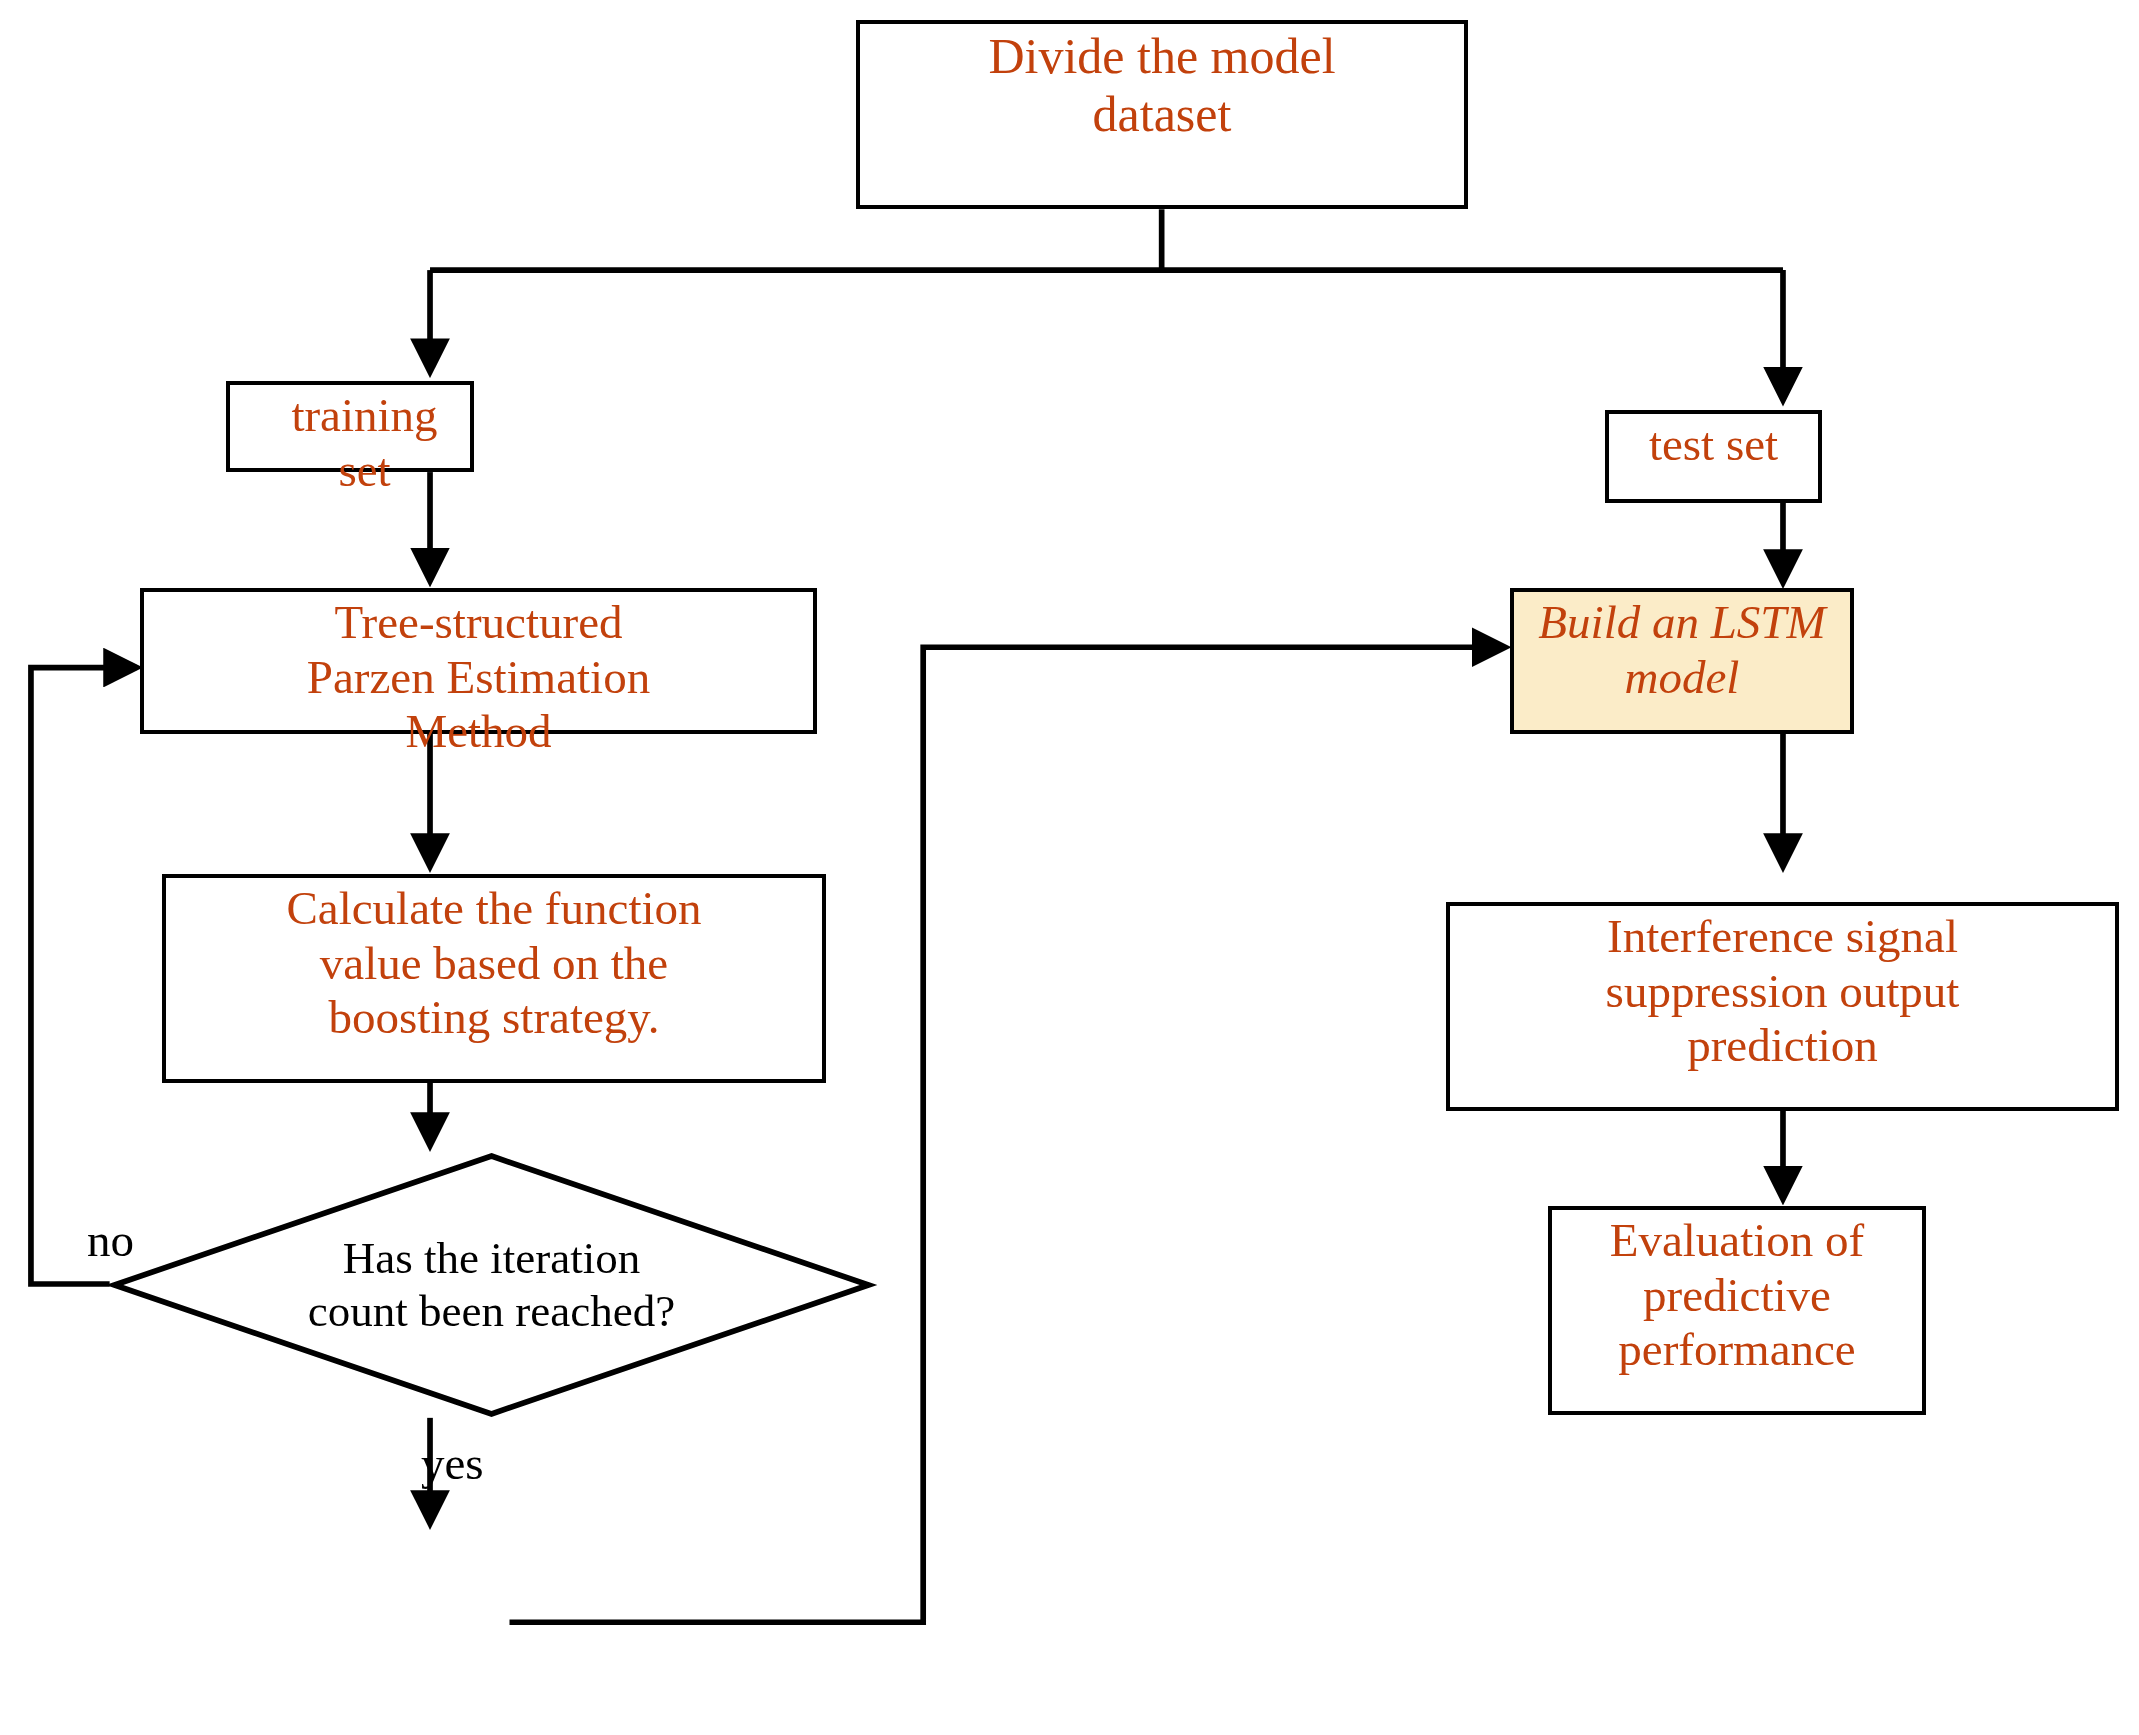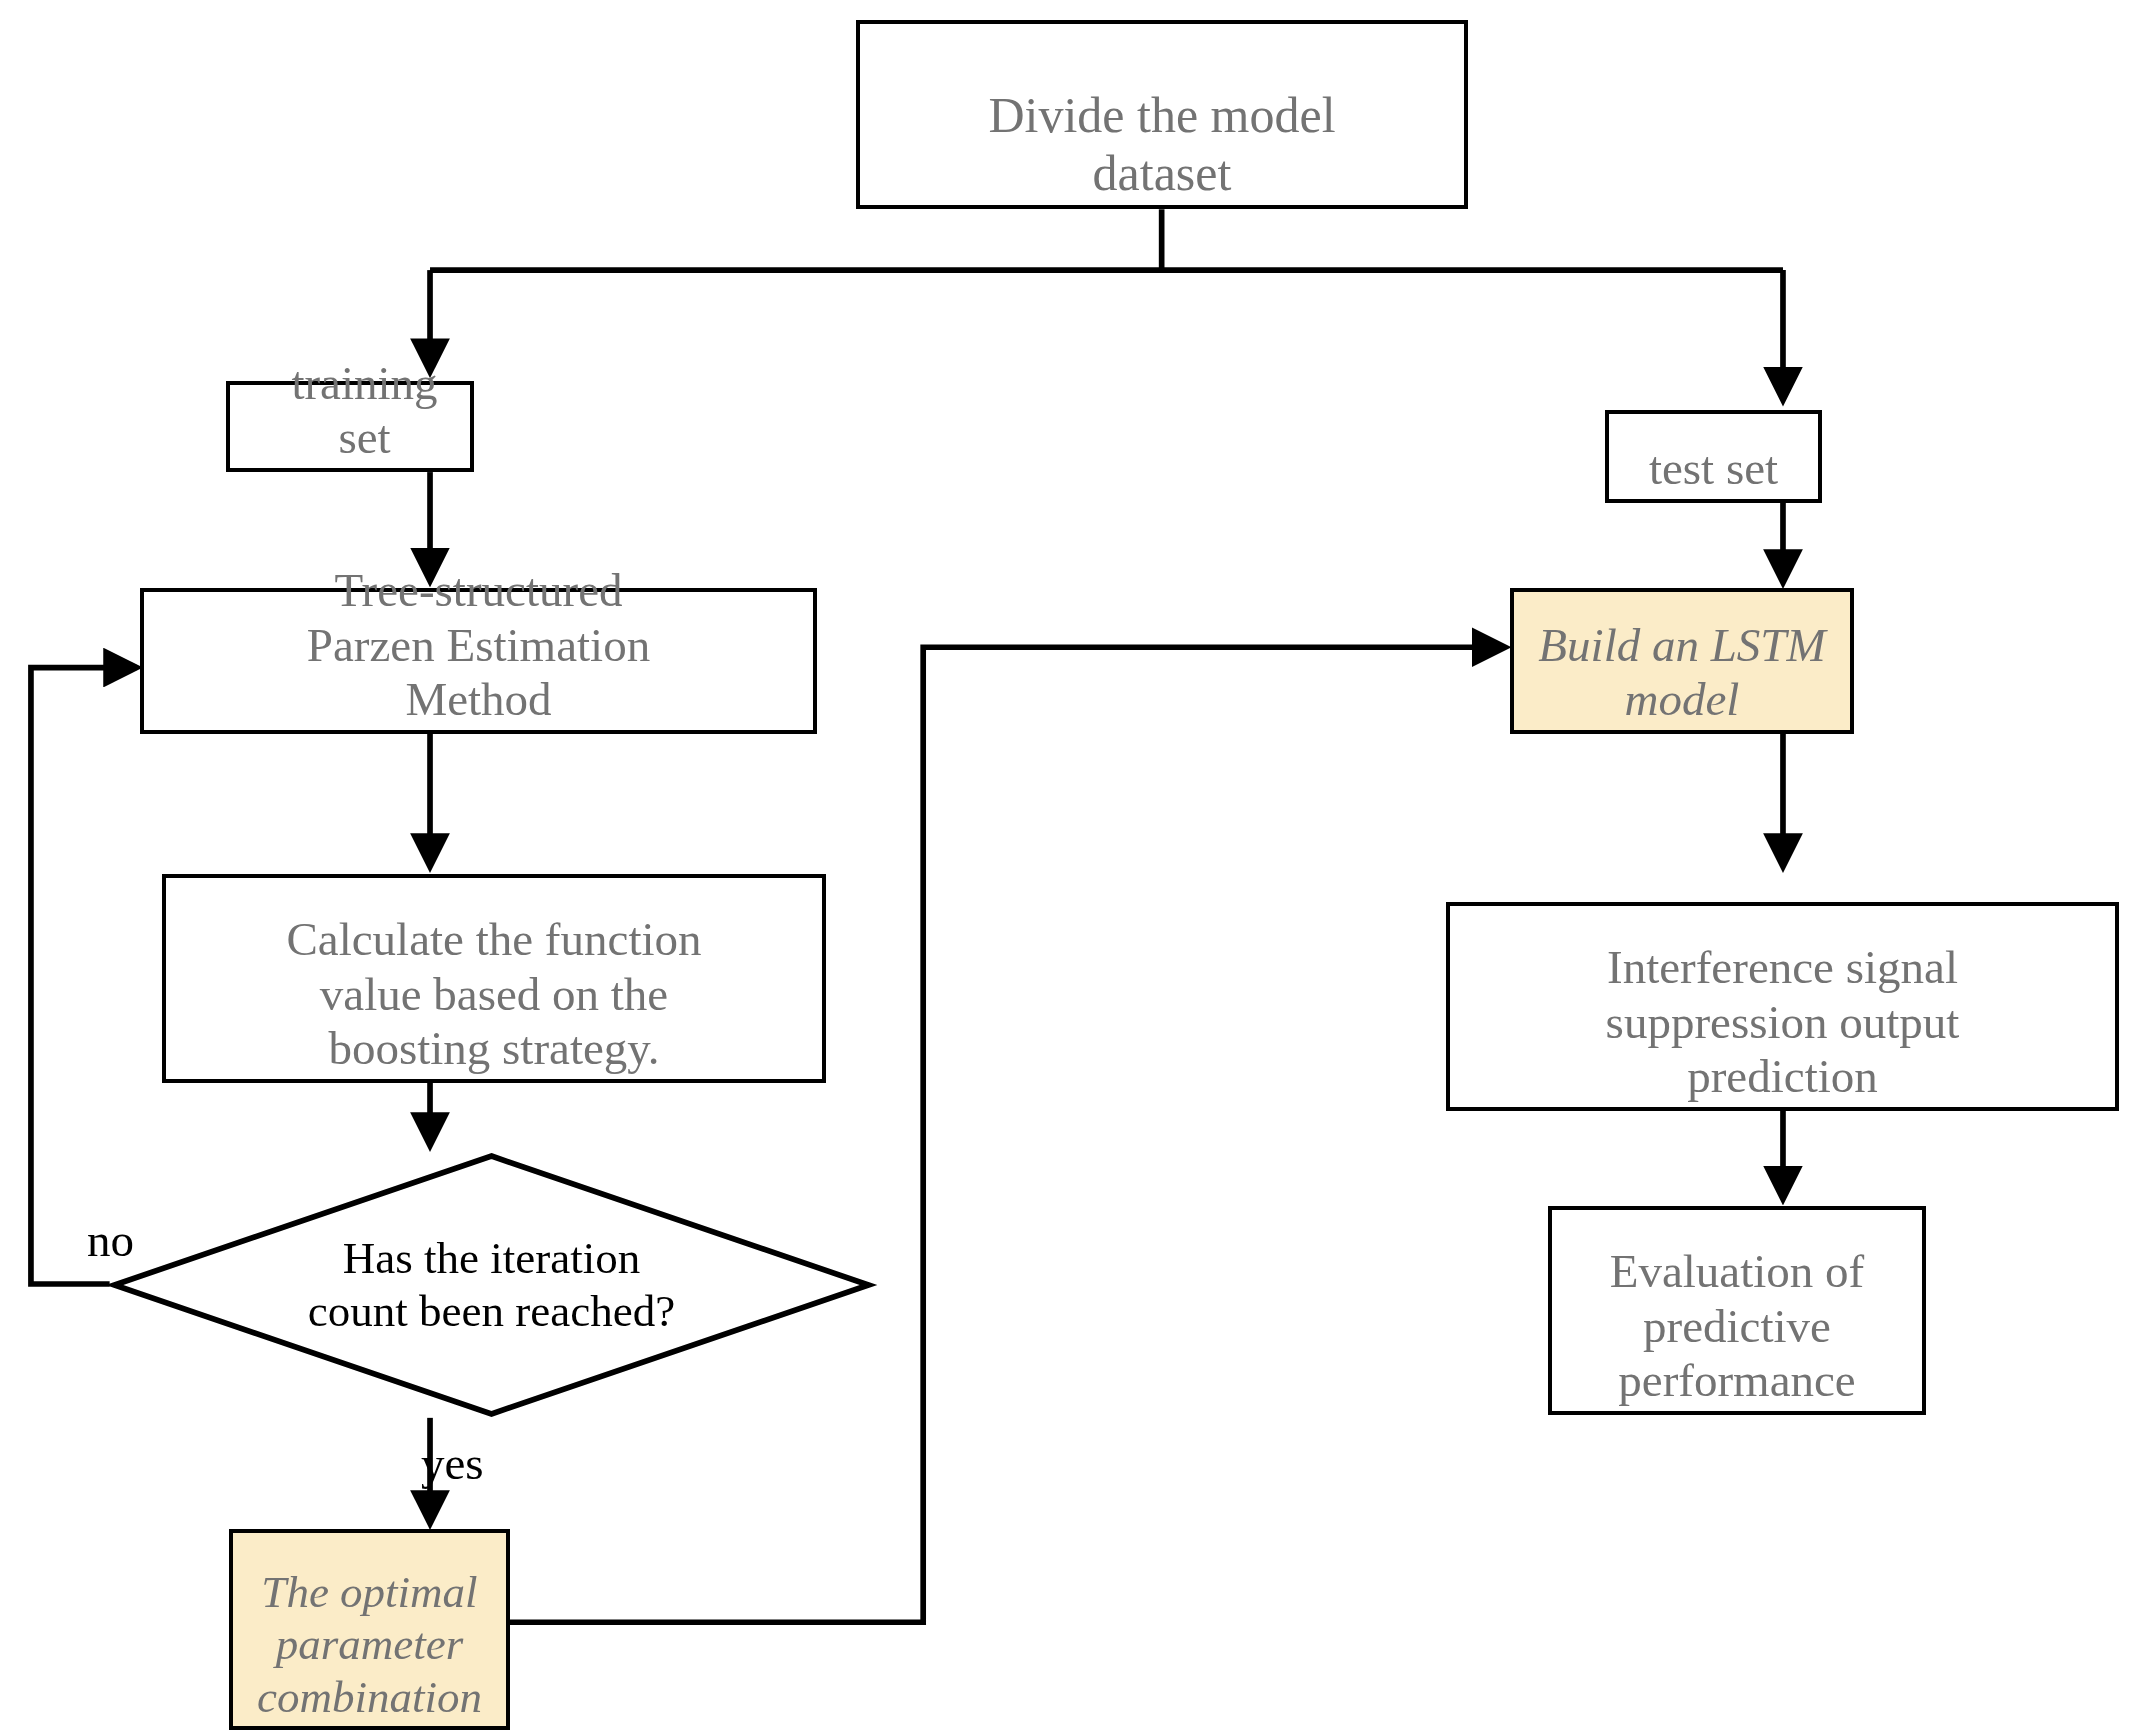--- a/index.html
+++ b/index.html
@@ -14,25 +14,25 @@
     background: #ffffff;
     overflow: hidden;
     font-family: "Liberation Serif", "DejaVu Serif", serif;
   }
   .node {
     position: absolute;
     box-sizing: border-box;
     border: 4.9px solid #000000;
     background: #ffffff;
     display: flex;
-    align-items: flex-end;
+    align-items: flex-start;
     justify-content: center;
     text-align: center;
     line-height: 1.16;
-    color: #737373;
+    color: #c2410c;
     padding: 3.2px 8px;
   }
   .node.accent {
     background: #fbecc8;
     font-style: italic;
   }
   .node .lbl {
     display: block;
     width: 100%;
     white-space: pre-line;
@@ -149,25 +149,20 @@
   <div class="diamond-wrap" style="left:110px; top:1152px; width:763px; height:266px;">
     <svg width="763" height="266" viewBox="0 0 940 328" xmlns="http://www.w3.org/2000/svg">
       <polygon points="470,5 935,164 470,323 5,164" fill="#ffffff" stroke="#000000" stroke-width="7"></polygon>
     </svg>
     <div class="diamond-text" style="font-size:45px;">
       <span>Has the iteration
 count been reached?</span>
     </div>
   </div>
 
-  <div class="node accent" style="left:229px; top:1529px; width:281px; height:201px; font-size:45px;">
-    <span class="lbl">The optimal
-parameter
-combination</span>
-  </div>
 
   <div class="node accent" style="left:1510px; top:588px; width:344px; height:146px; font-size:47px;">
     <span class="lbl">Build an LSTM
 model</span>
   </div>
 
   <div class="node" style="left:1446px; top:874px; width:673px; height:209px; font-size:47px;margin-top:28px;">
     <span class="lbl">Interference signal
 suppression output
 prediction</span>

